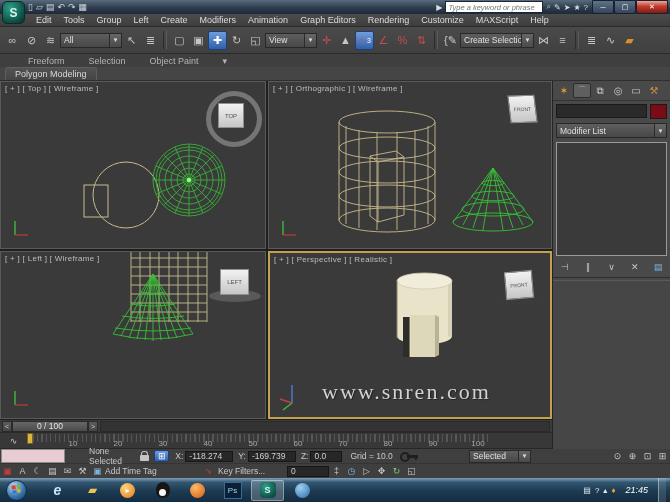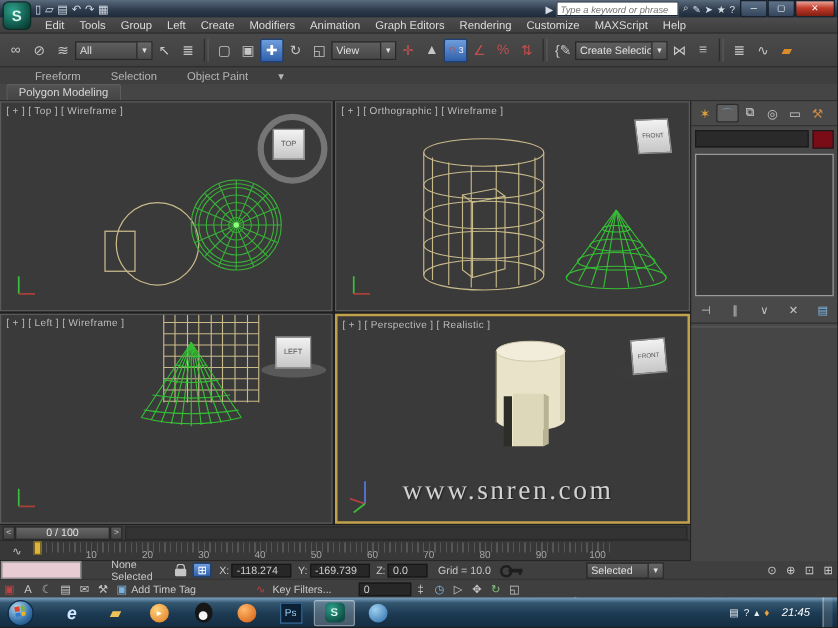--- a/index.html
+++ b/index.html
@@ -458,20 +458,24 @@
           <span>▭</span>
         </div>
       <div class="cptab" style="color:#cc8844">
           <span>⚒</span>
         </div>
     </div>
     <div class="namefld">
       <div class="nf"></div>
       <div class="swatch" style="background:#7a0c18"></div>
     </div>
+    <div class="dd" style="margin:4px 3px 0 3px">
+      <span class="ddtext">Modifier List</span>
+      <span class="ddarrow">▾</span>
+    </div>
     <div class="modstack"></div>
     <div class="stackbtns">
       <div class="ticon">
           <span>⊣</span>
         </div>
       <div class="ticon">
           <span>∥</span>
         </div>
       <div class="ticon">
           <span>∨</span>

